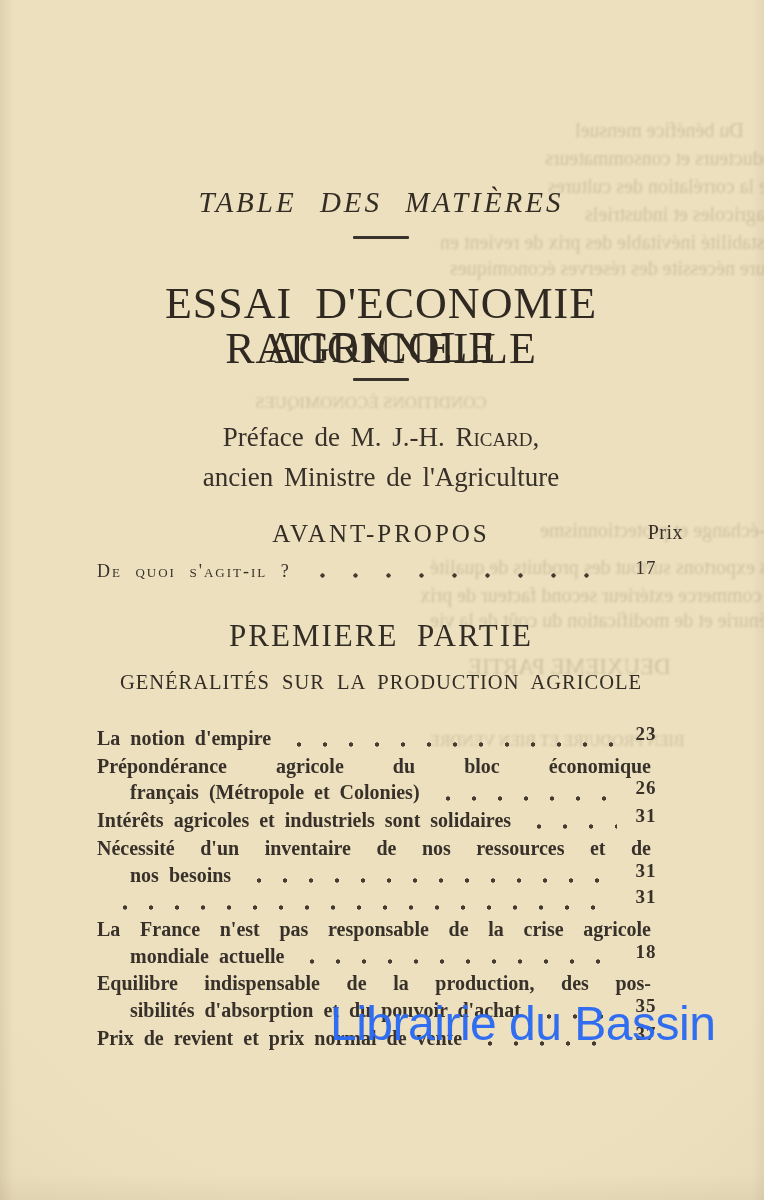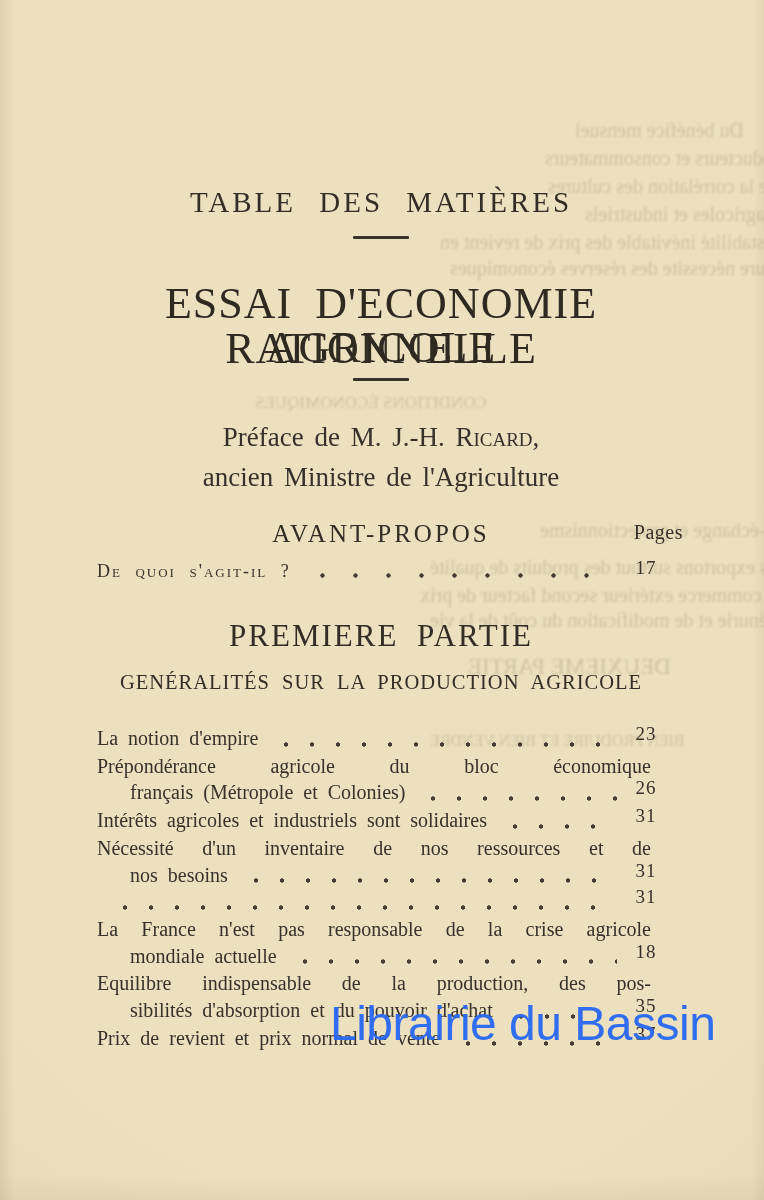--- a/index.html
+++ b/index.html
@@ -21,21 +21,21 @@
       linear-gradient(270deg, rgba(96,78,40,0.07) 0px, rgba(96,78,40,0) 12px),
       linear-gradient(0deg, rgba(96,78,40,0.06) 0px, rgba(96,78,40,0) 26px),
       #ece0bf;
     color:#38312a;
   }
   .content{position:absolute;left:97px;width:568px;top:0;}
   .centered{text-align:center;}
 
   .toc-heading{
     position:absolute;top:186px;width:100%;
-    font-size:29px;letter-spacing:3px;word-spacing:13px;color:#332d25;
+    font-size:29px;letter-spacing:3px;word-spacing:13px;color:#332d25;font-style:italic;
   }
   .rule{
     position:absolute;left:50%;transform:translateX(-50%);
     width:56px;height:3px;background:#3a332b;border-radius:1px;
   }
   #rule1{top:236px;}
   #rule2{top:378px;}
   .book-title{
     position:absolute;width:100%;color:#2f2922;
     font-size:44px;letter-spacing:1px;word-spacing:11px;line-height:1;
@@ -79,21 +79,21 @@
   #dequoi-row .leader{background-size:33px 7px;margin-bottom:6px;}
   #dequoi-row .pg{top:-3px;}
   .part-heading{
     position:absolute;top:620px;width:100%;
     font-size:31px;letter-spacing:2px;word-spacing:9px;line-height:1;color:#332d25;
   }
   .part-subheading{
     position:absolute;top:672px;width:100%;
     font-size:20.5px;letter-spacing:1px;word-spacing:6px;line-height:1;color:#332d25;
   }
-  #toc-rows{position:absolute;top:725px;width:100%;}
+  #toc-rows{position:absolute;top:725px;width:100%;font-weight:bold;}
   .ghost{
     position:absolute;transform:scaleX(-1);filter:blur(1.3px);
     color:#8b7d55;opacity:0.30;white-space:nowrap;line-height:1;
     font-family:"Liberation Serif","DejaVu Serif",serif;
   }
   .watermark{
     position:absolute;top:996px;left:330px;z-index:5;
     font-family:"Liberation Sans","DejaVu Sans",sans-serif;
     font-size:48px;letter-spacing:-0.5px;opacity:0.97;white-space:nowrap;
   }
@@ -127,21 +127,21 @@
 
     <div class="book-title centered" id="book-title-1">ESSAI D'ECONOMIE AGRICOLE</div>
     <div class="book-title centered" id="book-title-2">RATIONNELLE</div>
 
     <div class="rule" id="rule2"></div>
 
     <div class="preface-line centered" id="preface-1"><span>Préface de M. J.-H. </span><span class="sc">Ricard</span><span>,</span></div>
     <div class="preface-line centered" id="preface-2">ancien Ministre de l'Agriculture</div>
 
     <div class="avant centered">AVANT-PROPOS</div>
-    <div class="pages-label">Pages</div>
+    <div class="pages-label">Prix</div>
 
     <div class="toc-row" id="dequoi-row">
       <span class="txt">De quoi s'agit-il ?</span>
       <span class="leader"></span>
       <span class="pg">17</span>
     </div>
 
     <div class="part-heading centered">PREMIERE PARTIE</div>
     <div class="part-subheading centered">GENÉRALITÉS SUR LA PRODUCTION AGRICOLE</div>
 

